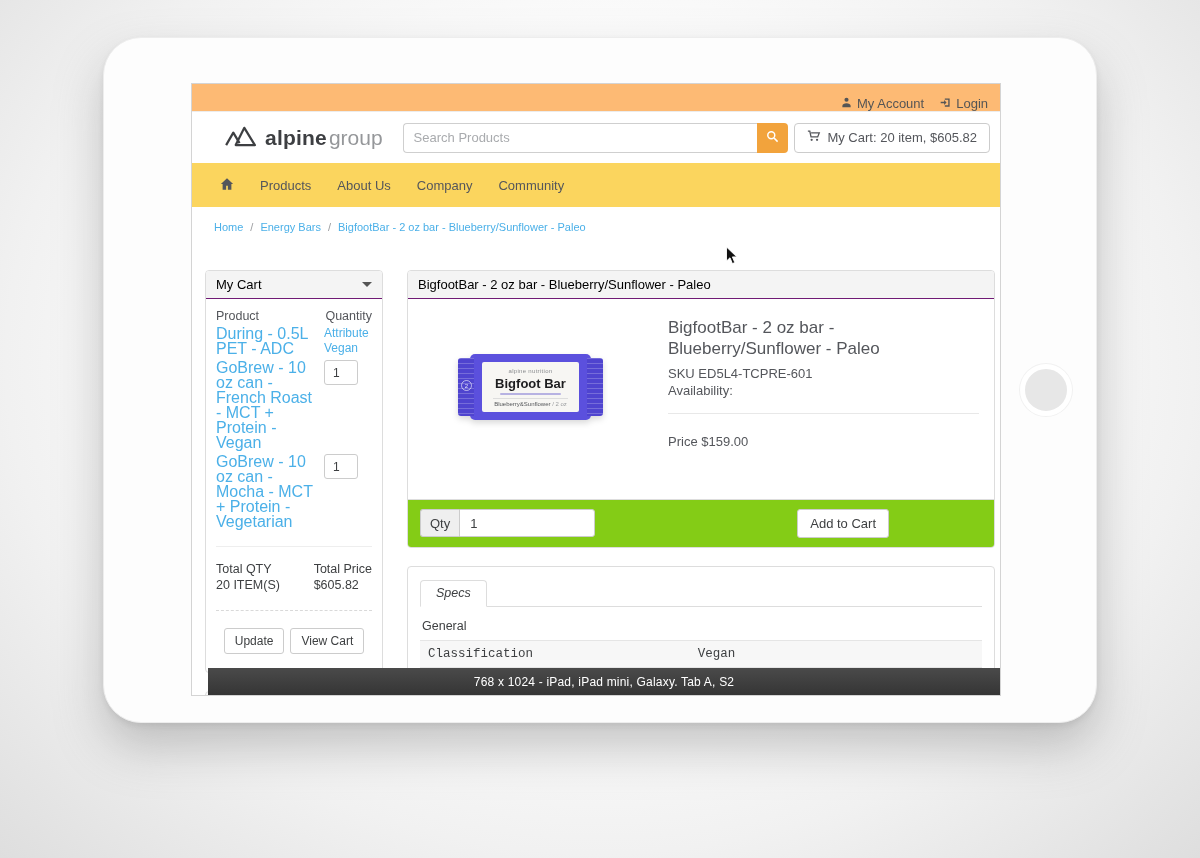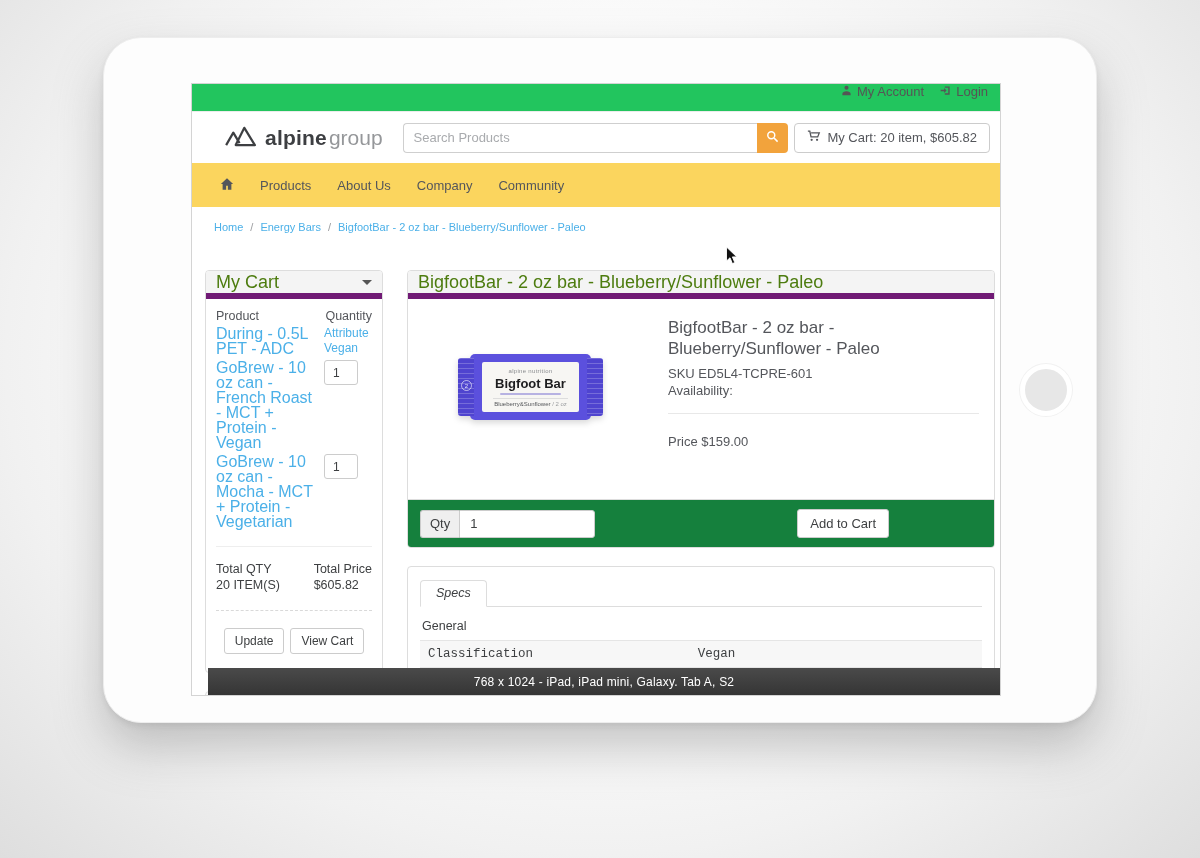--- a/index.html
+++ b/index.html
@@ -13,22 +13,22 @@
   .tablet { position:absolute; left:103px; top:37px; width:994px; height:686px;
     background:#fdfdfd; border-radius:38px; border:1px solid #ededed;
     box-shadow: 0 3px 6px rgba(0,0,0,.07), 0 24px 48px rgba(110,110,110,.38); }
   .home-btn { position:absolute; left:916px; top:326px; width:52px; height:52px;
     border-radius:50%; background:#e7e7e7; border:5px solid #ffffff;
     box-shadow: 0 0 0 1px #f1f1f1; }
   .screen { position:absolute; left:87px; top:45px; width:810px; height:613px;
     background:#fff; border:1px solid #d4d4d4; overflow:hidden; }
 
   
-  .topbar { height:28px; background:#22c55e; border-bottom:1px solid #ececec;
-    display:flex; align-items:flex-start; justify-content:flex-end; gap:16px;
+  .topbar { height:28px; background:#fdba74; border-bottom:1px solid #ececec;
+    display:flex; align-items:flex-end; justify-content:flex-end; gap:16px;
     padding:0 12px; font-size:13px; color:#555; }
   .topbar .tb-item { display:flex; align-items:center; gap:5px; cursor:pointer; }
 
   
   .header { height:51px; background:#fff; display:flex; align-items:center; }
   .logo { margin-left:32px; display:flex; align-items:center; gap:8px; }
   .logo .brand { font-size:21px; font-weight:bold; color:#3d3f42; letter-spacing:.2px; }
   .logo .brand-suffix { font-size:21px; color:#95979a; font-family:Liberation Sans, sans-serif; margin-left:2px; }
   .search-group { margin-left:20px; display:flex; width:385px; height:30px; }
   .search-group input { flex:1; border:1px solid #cfcfcf; border-right:none;
@@ -48,22 +48,22 @@
 
   
   .content { padding:14px 5px 0 13px; }
   .breadcrumb { padding-left:9px; font-size:11px; height:20px; margin-bottom:29px; }
   .breadcrumb a { color:#4bb0e8; text-decoration:none; cursor:pointer; }
   .breadcrumb .sep { color:#9b9da0; margin:0 7px; }
   .cols { display:flex; gap:24px; }
 
   
   .panel { border:1px solid #ddd; border-radius:4px; background:#fff; }
-  .panel-hd { background:#f4f4f4; border-bottom:6px solid #701a75; border-radius:3px 3px 0 0;
-    padding:6px 10px; font-size:18px; color:#4d7c0f; height:28px; display:flex; align-items:center; }
+  .panel-hd { background:#f4f4f4; border-bottom:1px solid #701a75; border-radius:3px 3px 0 0;
+    padding:6px 10px; font-size:13px; color:#000000; height:28px; display:flex; align-items:center; }
 
   
   .sidebar { width:178px; flex:none; }
   .cart-hd { justify-content:space-between; cursor:pointer; }
   .caret { width:0; height:0; border-left:5px solid transparent;
     border-right:5px solid transparent; border-top:5px solid #555; }
   .cart-body { padding:10px; }
   .cart-cols { display:flex; justify-content:space-between; font-size:12.5px;
     color:#54565b; margin-bottom:3px; }
   .cart-row { display:flex; justify-content:space-between; margin-bottom:4px; }
@@ -106,22 +106,22 @@
   .bar-tagline { width:66%; height:2px; background:#b7b2e2; border-radius:1px; }
   .bar-flavor-div { width:80%; border-top:1px solid #ddd; margin-top:1px; }
   .bar-flavor { font-size:6px; color:#55575a; }
   .bar-flavor .lite { color:#9a9c9f; }
   .prod-info { padding:18px 15px 0 0; width:330px; }
   .prod-title { font-size:17px; line-height:21px; color:#54565b; font-weight:400; }
   .prod-sku { font-size:13px; margin-top:7px; }
   .prod-avail { font-size:13px; margin-top:2px; }
   .prod-hr { border:none; border-top:1px solid #e8e8e8; margin:15px 0 0; }
   .prod-price { font-size:13px; margin-top:20px; }
-  .prod-ft { border-top:1px solid #ddd; background:#15803d; border-radius:0 0 3px 3px;
-    padding:9px 12px; display:flex; align-items:center; }
+  .prod-ft { border-top:1px solid #ddd; background:#84cc16; border-radius:0 0 3px 3px;
+    padding:9px 12px; display:flex; }
   .qty-group { display:flex; height:28px; }
   .qty-addon { background:#efefef; border:1px solid #ccc; border-right:none;
     border-radius:3px 0 0 3px; font-size:13px; color:#3e4042; padding:0 9px;
     display:flex; align-items:center; }
   .qty-group input { width:136px; border:1px solid #ccc; border-radius:0 3px 3px 0;
     font-size:13px; padding-left:10px; color:#3e4042; font-family:"Liberation Sans",sans-serif; }
   .add-cart-btn { margin-left:auto; margin-right:93px; padding:6px 12px; font-size:13px; }
 
   
   .specs { margin-top:18px; padding:12px; }

